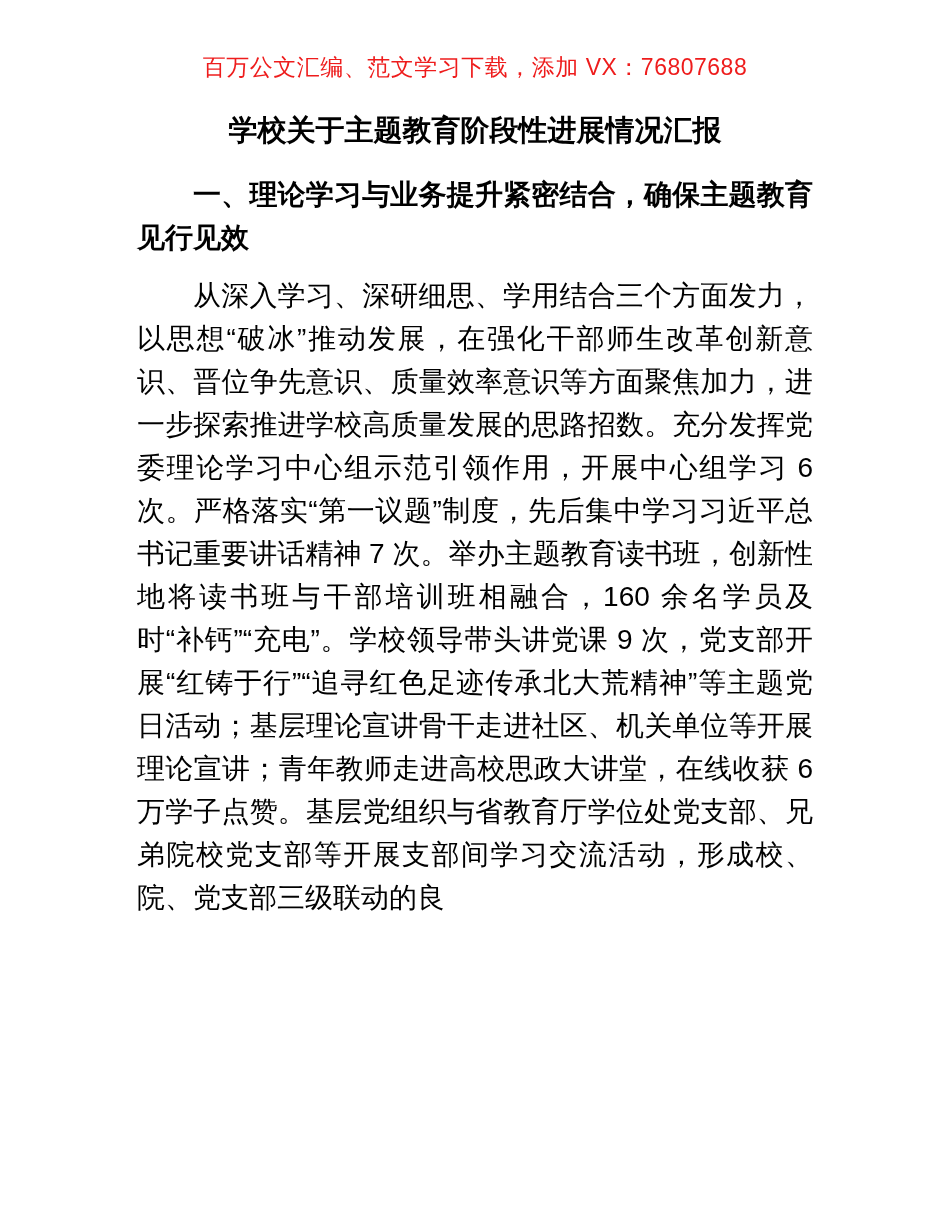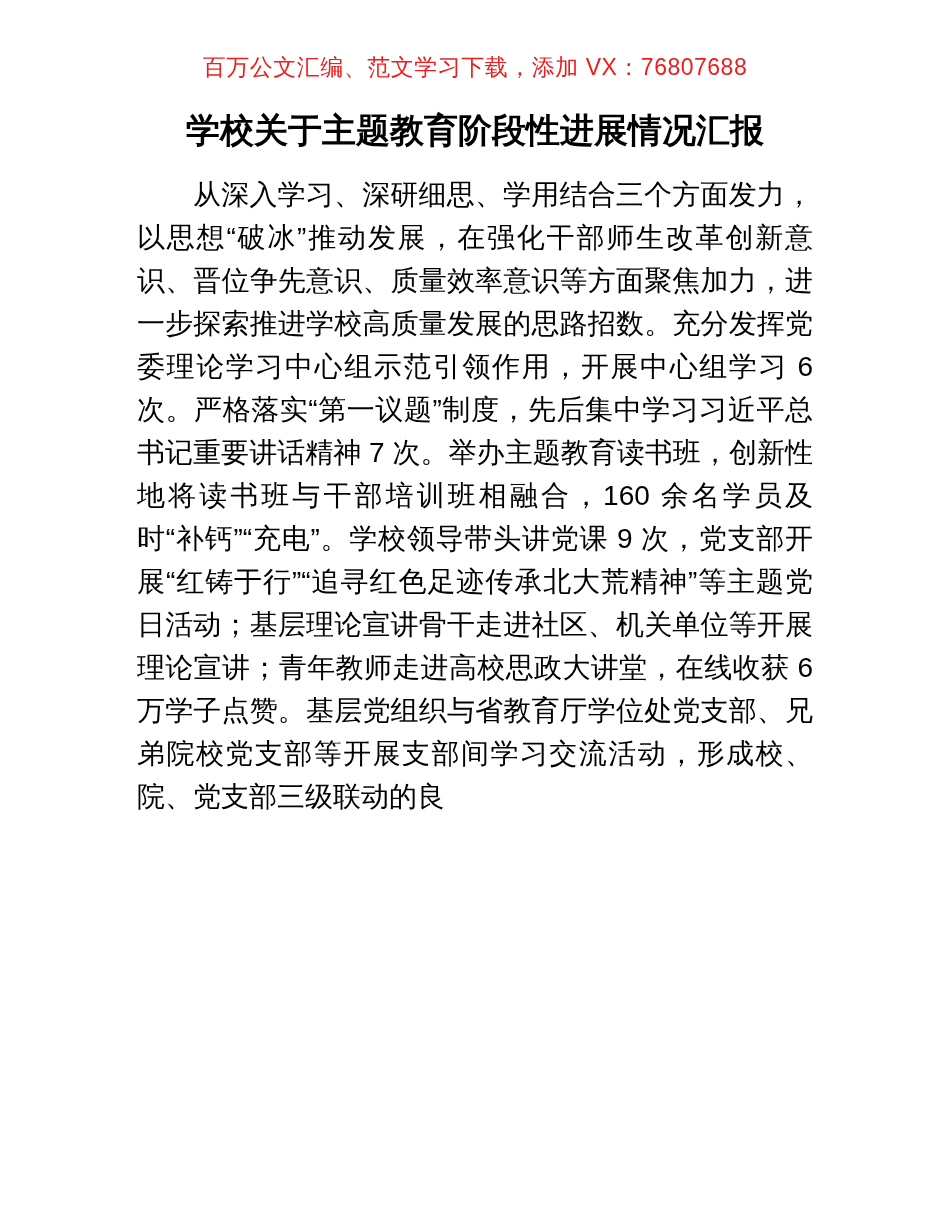--- a/index.html
+++ b/index.html
@@ -19,21 +19,21 @@
   .promo-header {
     padding-top: 52px;
     text-align: center;
     font-size: 23px;
     line-height: 30px;
     letter-spacing: 0.5px;
   }
   .doc-title {
     margin: 26px 0 0 0;
     text-align: center;
-    font-size: 34px;
+    font-size: 29px;
     font-weight: bold;
     line-height: 44px;
   }
   .doc-body {
     margin: 21px 137px 0 137px;
     font-size: 28px;
     line-height: 43px;
     text-align: justify;
     text-justify: inter-ideograph;
   }
@@ -49,15 +49,16 @@
 </style>
 </head>
 <body>
 
 <div class="page">
   <div class="promo-header" style="color: rgb(238, 28, 28);">百万公文汇编、范文学习下载，添加 VX：76807688</div>
 
   <h1 class="doc-title">学校关于主题教育阶段性进展情况汇报</h1>
 
   <div class="doc-body">
+    <p class="section-heading">一、理论学习与业务提升紧密结合，确保主题教育见行见效</p>
     <p class="body-para">从深入学习、深研细思、学用结合三个方面发力，以思想“破冰”推动发展，在强化干部师生改革创新意识、晋位争先意识、质量效率意识等方面聚焦加力，进一步探索推进学校高质量发展的思路招数。充分发挥党委理论学习中心组示范引领作用，开展中心组学习 6 次。严格落实“第一议题”制度，先后集中学习习近平总书记重要讲话精神 7 次。举办主题教育读书班，创新性地将读书班与干部培训班相融合，160 余名学员及时“补钙”“充电”。学校领导带头讲党课 9 次，党支部开展“红铸于行”“追寻红色足迹传承北大荒精神”等主题党日活动；基层理论宣讲骨干走进社区、机关单位等开展理论宣讲；青年教师走进高校思政大讲堂，在线收获 6 万学子点赞。基层党组织与省教育厅学位处党支部、兄弟院校党支部等开展支部间学习交流活动，形成校、院、党支部三级联动的良</p>
   </div>
 </div>
 
 </body></html>

